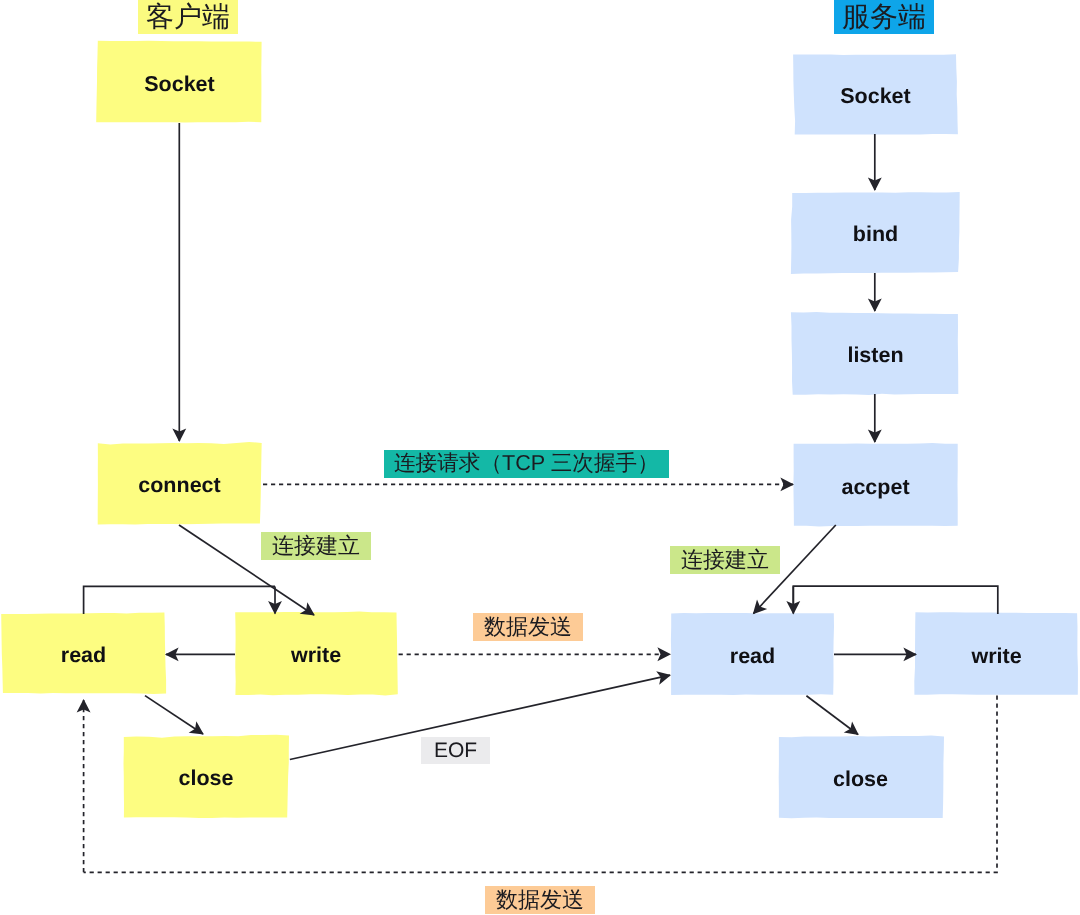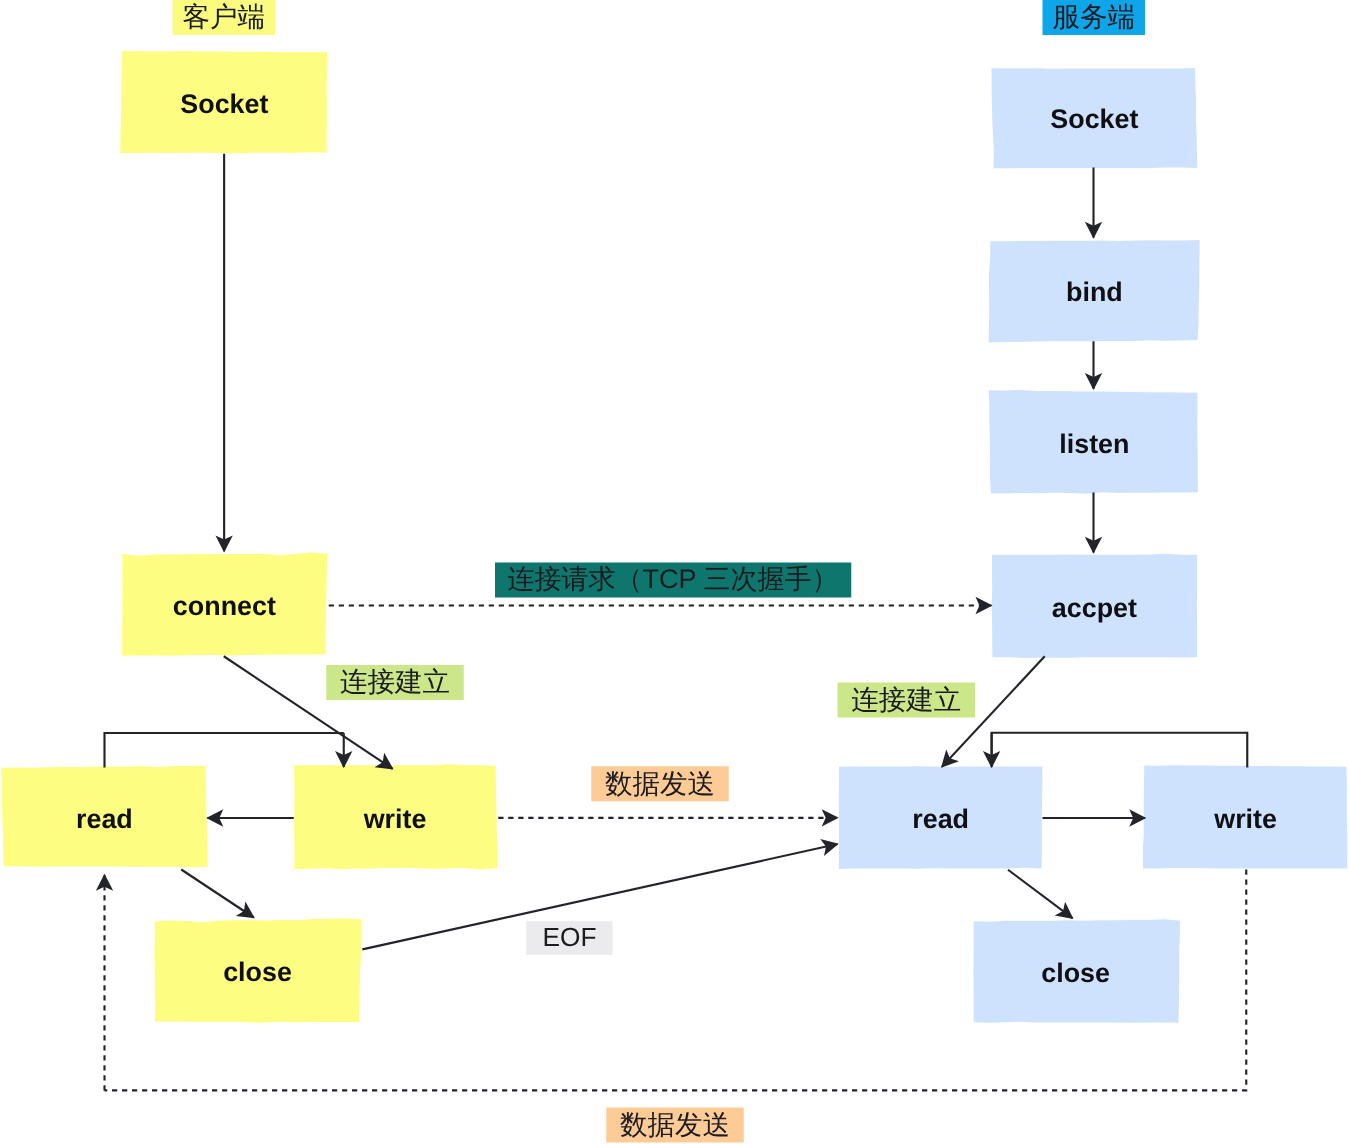--- a/index.html
+++ b/index.html
@@ -9,21 +9,21 @@
        font-family:"DejaVu Sans","Liberation Sans",sans-serif;}
   #stage{position:relative;width:1080px;height:915px;background:#fff;}
   svg#canvas{position:absolute;left:0;top:0;width:1080px;height:915px;display:block;}
   .box-label{font-family:"Liberation Sans","DejaVu Sans",sans-serif;
              font-size:21.5px;font-weight:700;fill:#101014;
              text-anchor:middle;dominant-baseline:central;}
   .hl{position:absolute;white-space:nowrap;line-height:1;
       font-family:"Liberation Sans",sans-serif;color:#1b1b20;}
   .hl span{display:inline-block;}
   .cn{font-size:22px;padding:3px 11px 3px 11px;}
-  .cnhdr{font-size:22px;padding:3px 8px 3px 8px;}
+  .cnhdr{font-size:28px;padding:3px 8px 3px 8px;}
   .cn21{font-size:21.6px;padding:2px 10px 4px 10px;}
   .eoftxt{font-size:21px;padding:3px 13px 3px 13px;line-height:21px;}
 </style>
 </head>
 <body>
 
 <div id="stage" style="background: rgb(255, 255, 255);">
 
 <svg id="canvas" viewBox="0 0 1080 915" xmlns="http://www.w3.org/2000/svg">
   <defs>
@@ -80,20 +80,20 @@
         <text class="box-label" x="875.5" y="355">listen</text>
         <text class="box-label" x="875.5" y="486.5">accpet</text>
         <text class="box-label" x="752.5" y="655.5">read</text>
         <text class="box-label" x="996.5" y="655.5">write</text>
         <text class="box-label" x="860.5" y="778.5">close</text>
       </g>
 </svg>
 
 <div class="hl cnhdr" style="left: 138px; top: 0px; background: rgb(251, 251, 128);"><span>客户端</span></div>
 <div class="hl cnhdr" style="left: 834px; top: 0px; background: #0ea5e9;"><span>服务端</span></div>
-<div class="hl cn21" style="left: 384px; top: 450px; background: #0f766e; margin-left: 12px;"><span>连接请求（TCP 三次握手）</span></div>
+<div class="hl cn21" style="left: 384px; top: 450px; background: #14b8a6;"><span>连接请求（TCP 三次握手）</span></div>
 <div class="hl cn" style="left: 261px; top: 532px; background: rgb(203, 231, 138);"><span>连接建立</span></div>
 <div class="hl cn" style="left: 670px; top: 546px; background: rgb(203, 231, 138);"><span>连接建立</span></div>
 <div class="hl cn" style="left: 473px; top: 613px; background: rgb(253, 203, 150);"><span>数据发送</span></div>
 <div class="hl cn" style="left: 485px; top: 886px; background: rgb(253, 203, 150);"><span>数据发送</span></div>
 <div class="hl eoftxt" style="left: 421px; top: 737px; background: rgb(235, 235, 237);"><span>EOF</span></div>
 
 </div>
 
 </body></html>

